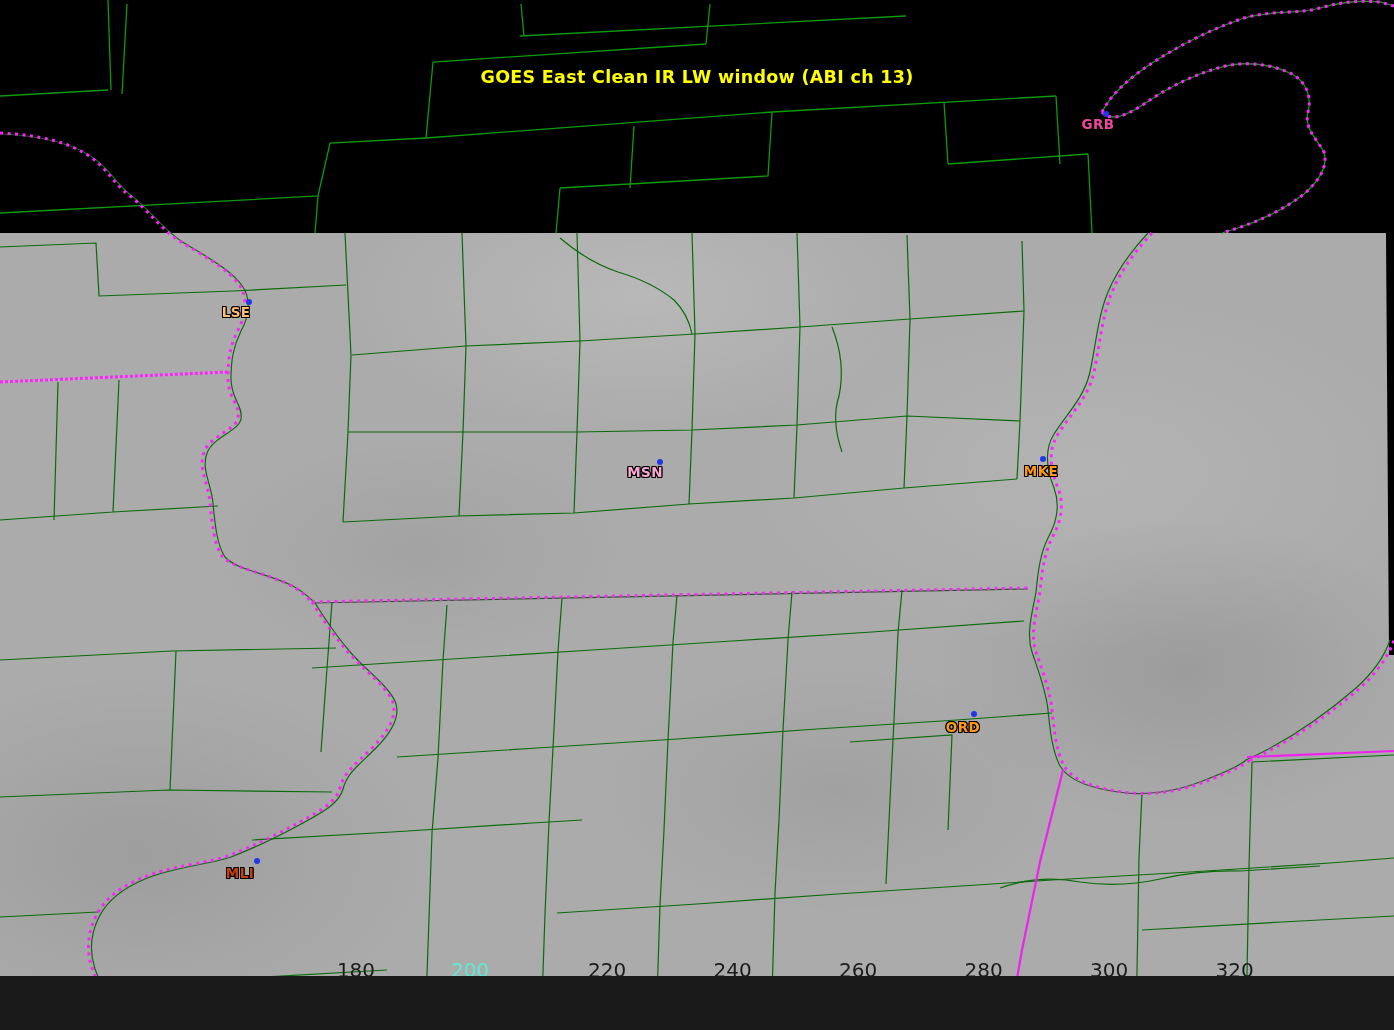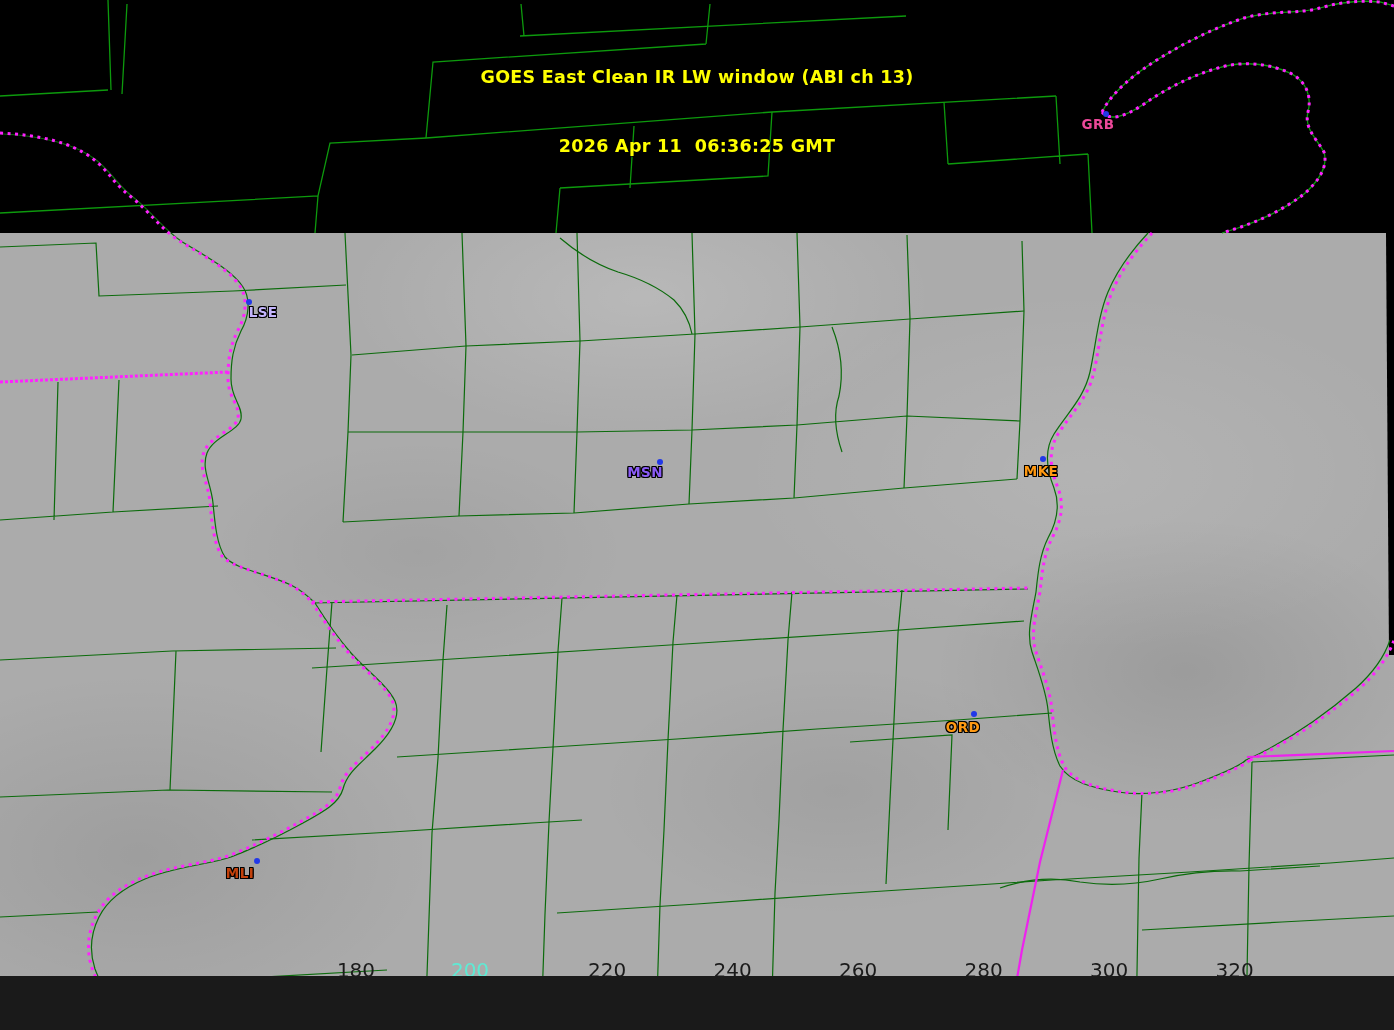--- a/index.html
+++ b/index.html
@@ -124,30 +124,29 @@
     </g>
 
     <g stroke="#ee22ee" stroke-width="2.2" fill="none">
       <path d="M1063,770 L1040,862 L1022,950 L1008,1030"></path>
       <path d="M1247,757 L1394,751"></path>
     </g>
   </svg>
 
   <div class="title" style="color: rgb(255, 255, 0);">
     <div>GOES East Clean IR LW window (ABI ch 13)</div>
-    <div>2026 Apr 11  06:36:25 GMT</div>
   </div>
 
   <div id="stations">
       <div class="station-dot" style="left: 1106px; top: 114px; background: rgb(34, 56, 232);"></div>
       <div class="station-label" style="left: 1098px; top: 124px; color: #ec4899;">GRB</div>
       <div class="station-dot" style="left: 249px; top: 302px; background: rgb(34, 56, 232);"></div>
-      <div class="station-label" style="left: 236px; top: 312px; color: #c4b5fd; margin-left: 27px;">LSE</div>
+      <div class="station-label" style="left: 236px; top: 312px; color: #fdba74;">LSE</div>
       <div class="station-dot" style="left: 660px; top: 462px; background: rgb(34, 56, 232);"></div>
-      <div class="station-label" style="left: 645px; top: 472px; color: #8b5cf6; text-align: right;">MSN</div>
+      <div class="station-label" style="left: 645px; top: 472px; color: #f9a8d4; text-align: right;">MSN</div>
       <div class="station-dot" style="left: 1043px; top: 459px; background: rgb(34, 56, 232);"></div>
       <div class="station-label" style="left: 1029px; top: 471px; color: rgb(255, 153, 18); padding-left: 24px;">MKE</div>
       <div class="station-dot" style="left: 974px; top: 714px; background: rgb(34, 56, 232);"></div>
       <div class="station-label" style="left: 963px; top: 727px; color: rgb(255, 153, 18); text-align: right;">ORD</div>
       <div class="station-dot" style="left: 257px; top: 861px; background: rgb(34, 56, 232);"></div>
       <div class="station-label" style="left: 240px; top: 873px; color: #c2410c;">MLI</div>
     </div>
 
   <div id="cbar-wrap">
     <div id="cbar-ticks">

